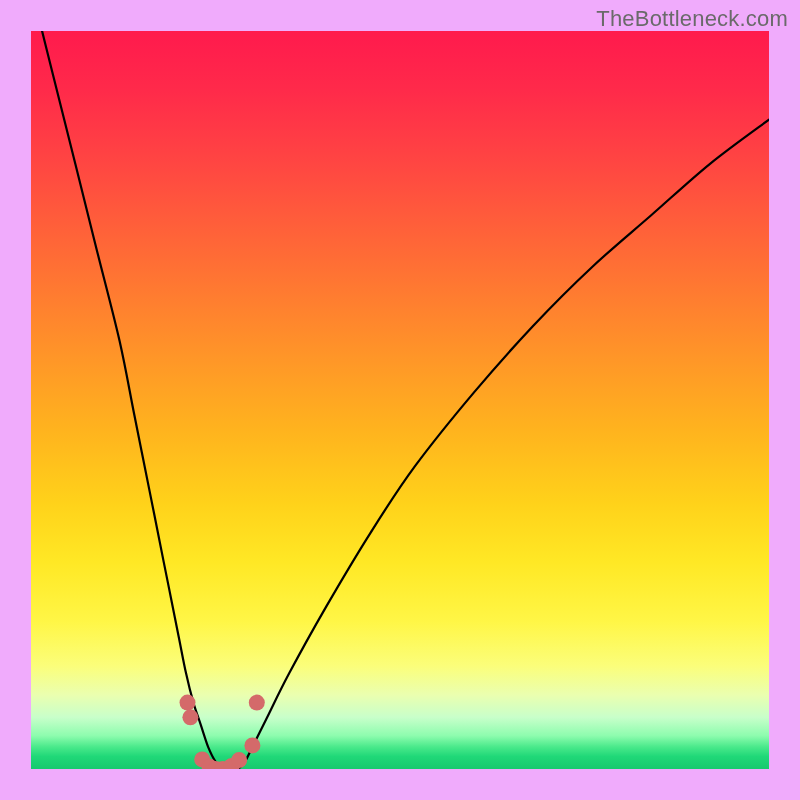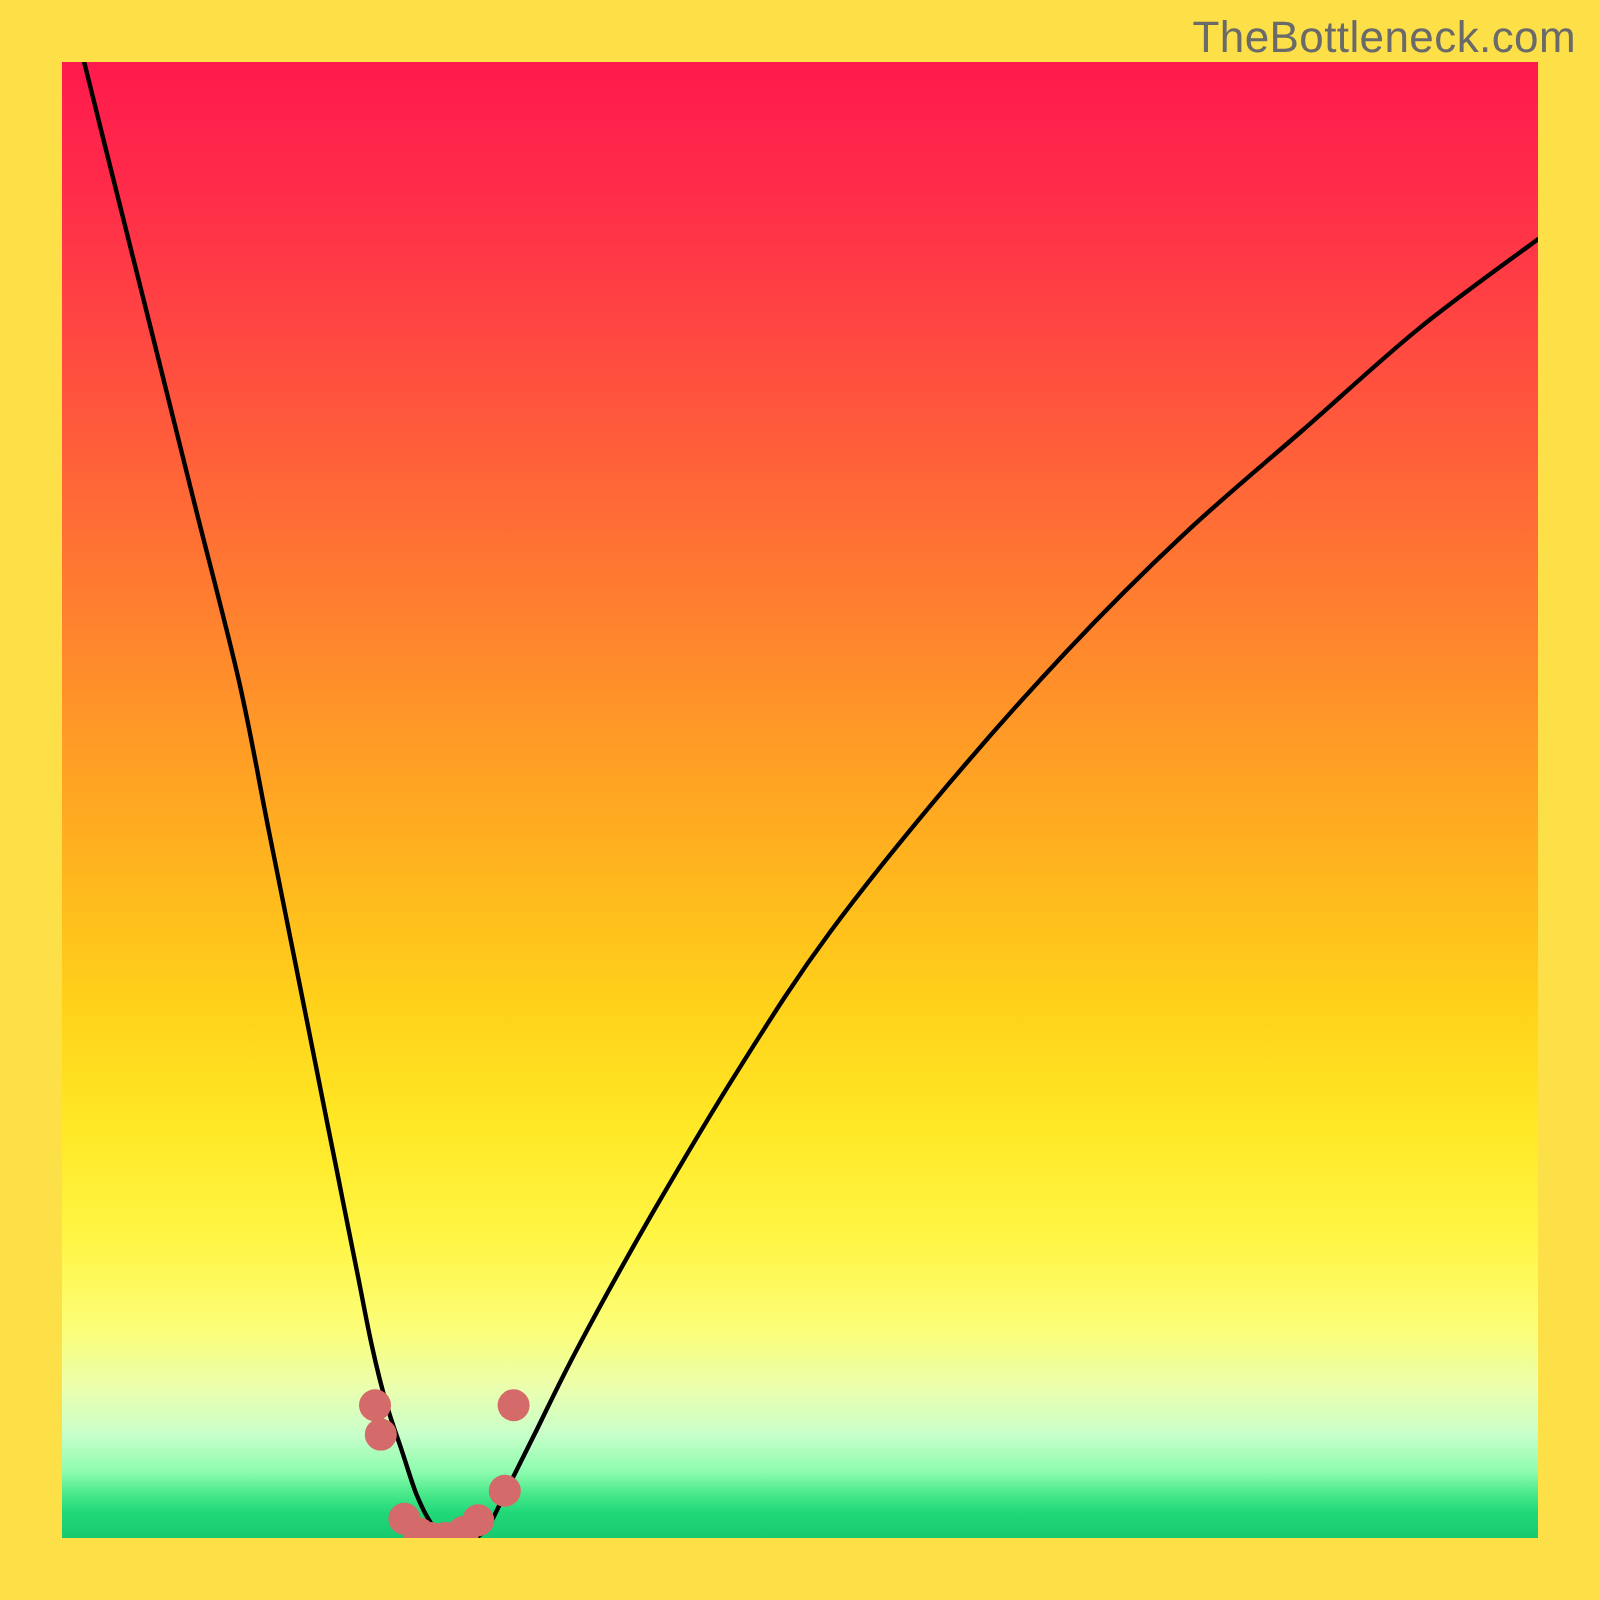--- a/index.html
+++ b/index.html
@@ -8,21 +8,21 @@
     width: 800px;
     height: 800px;
     overflow: hidden;
     background: #000;
     font-family: Arial, Helvetica, sans-serif;
   }
   .frame {
     position: absolute;
     left: 0; top: 0;
     width: 800px; height: 800px;
-    background: #fde047;
+    background: #f0abfc;
   }
   .plot {
     position: absolute;
     left: 31px;
     top: 31px;
     width: 738px;
     height: 738px;
     overflow: hidden;
   }
   .gradient {

